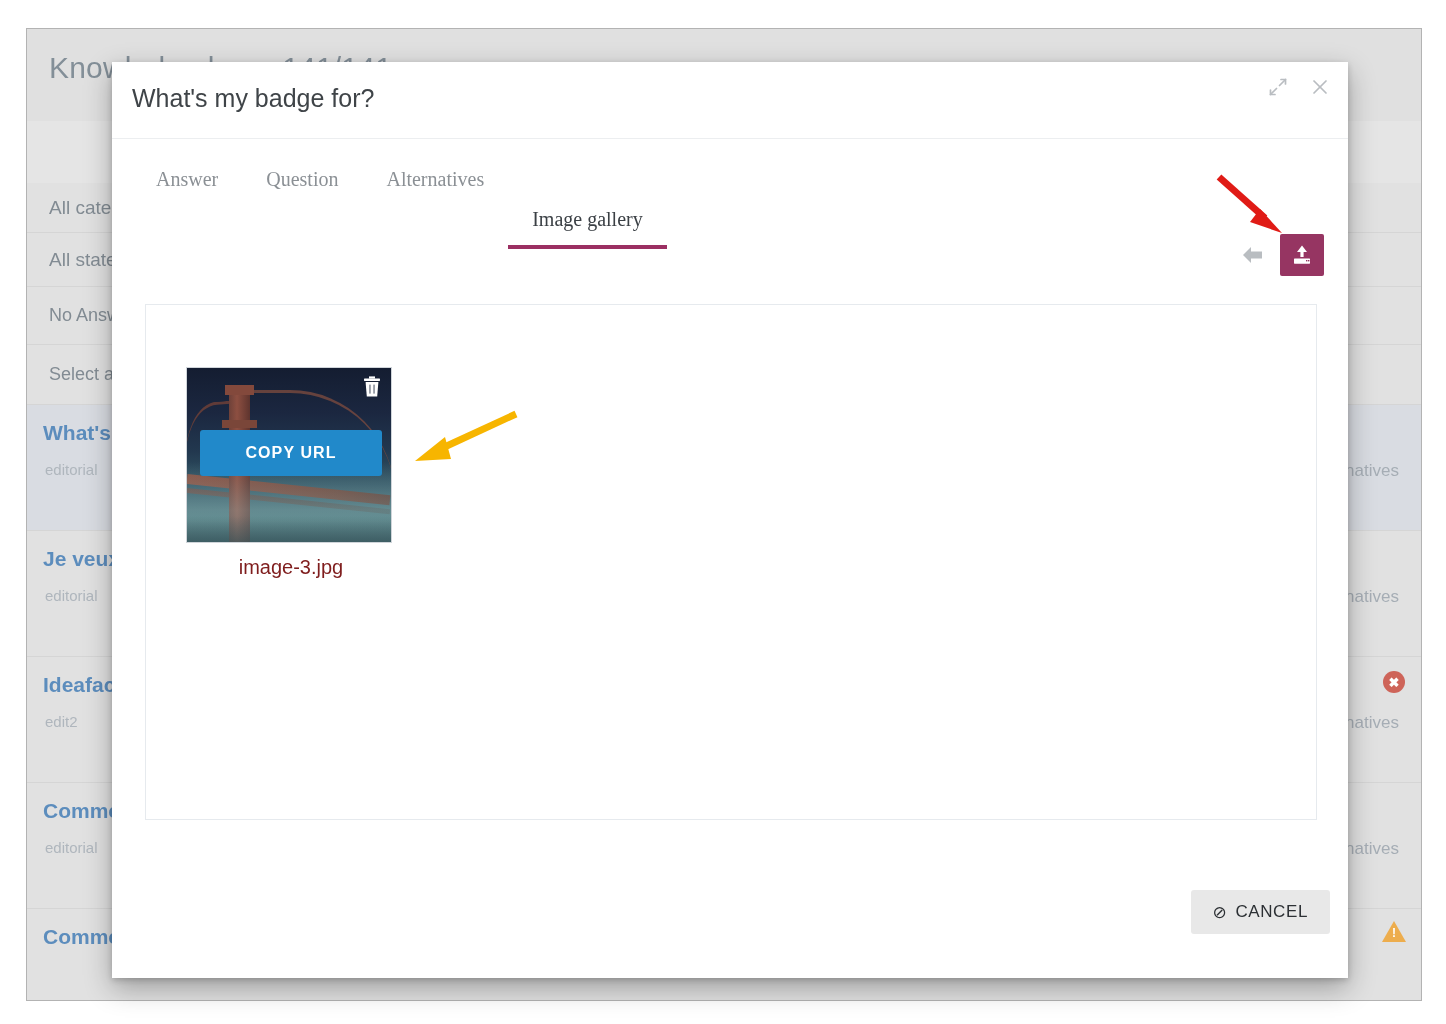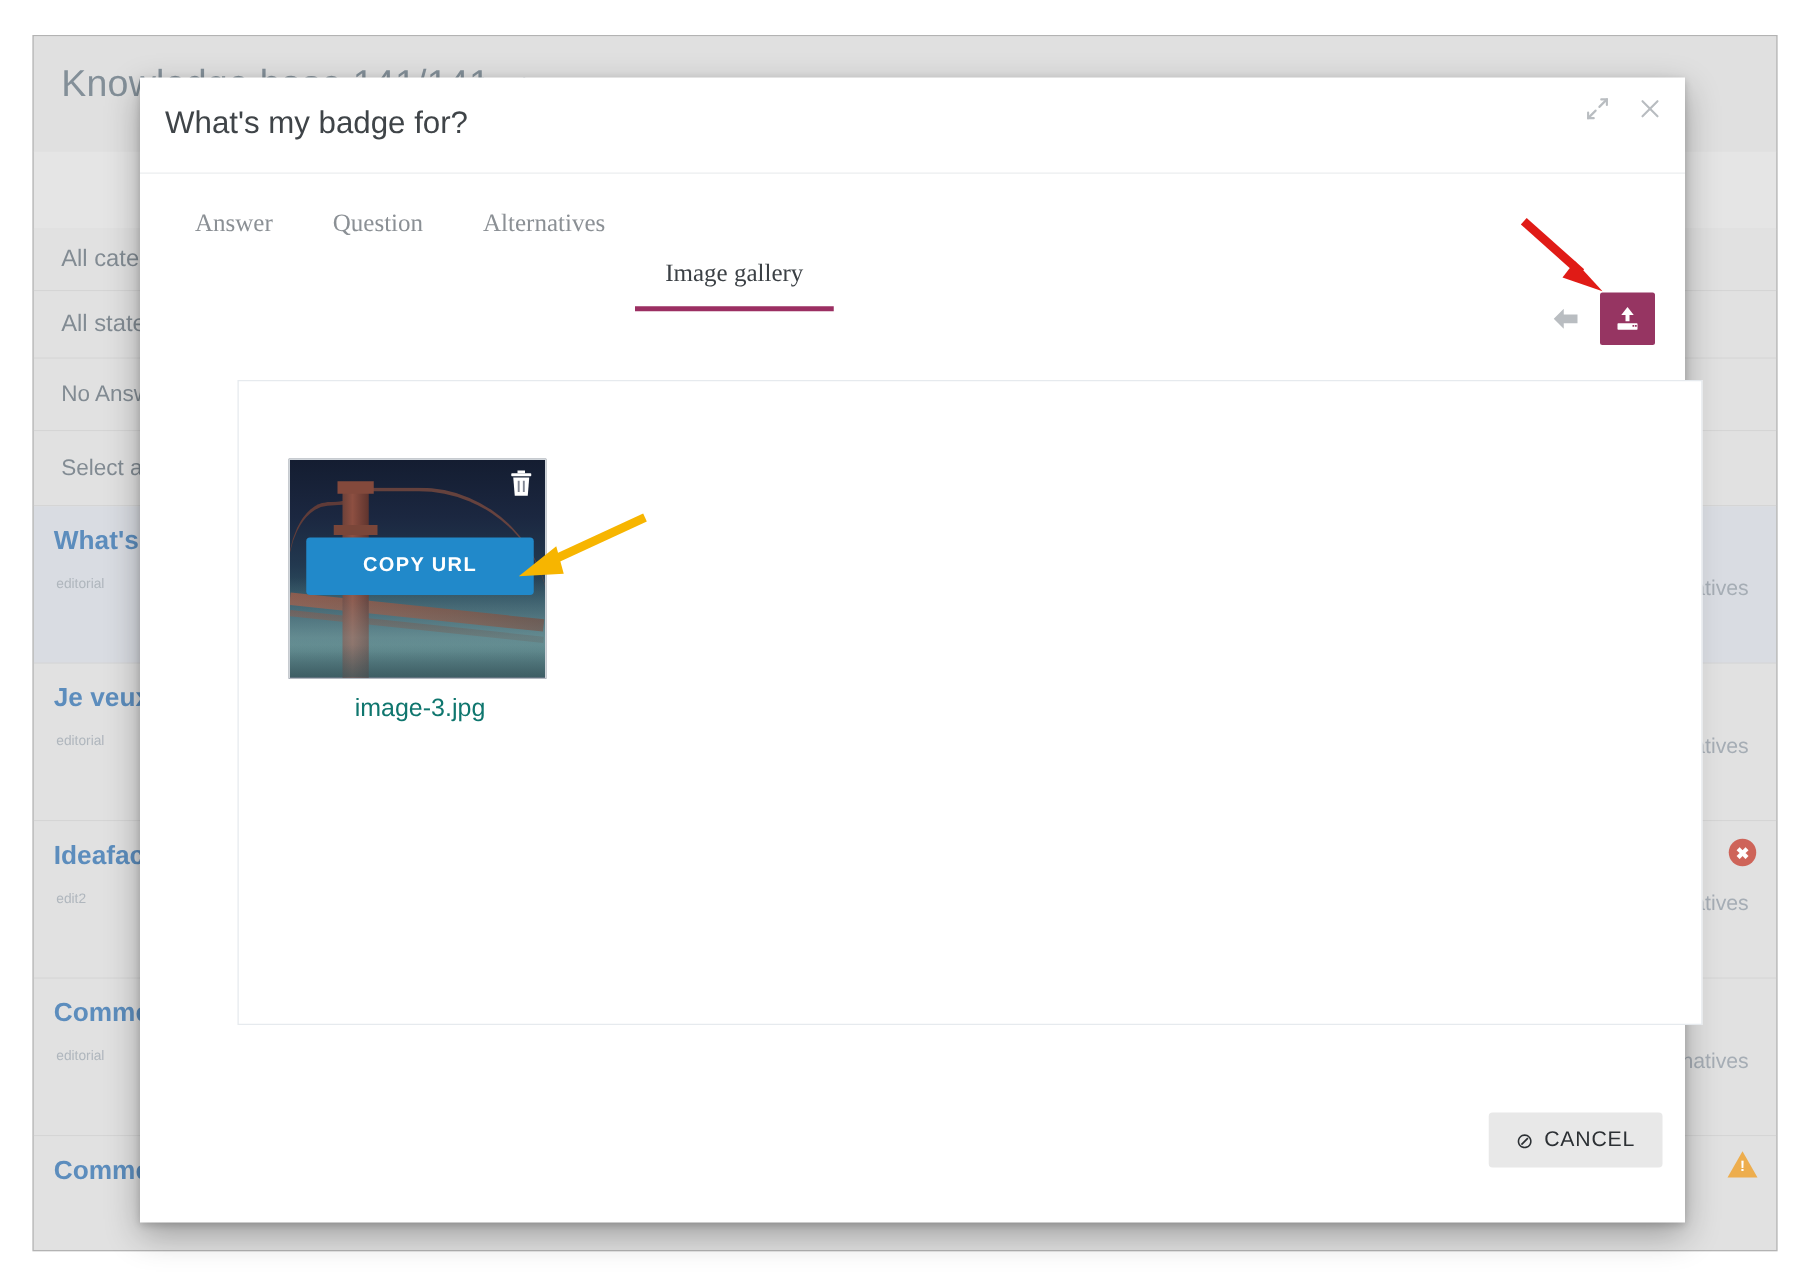--- a/index.html
+++ b/index.html
@@ -133,21 +133,21 @@
     font-size: 21px;
     color: #2f6dab;
     font-weight: bold;
     white-space: nowrap;
     top: 16px;
   }
   .row-sub {
     position: absolute;
     left: 18px;
     top: 56px;
-    font-size: 11px;
+    font-size: 15px;
     color: #99a2ab;
     white-space: nowrap;
   }
   .row-alt {
     position: absolute;
     right: 22px;
     top: 56px;
     font-size: 17px;
     color: #8d97a1;
     white-space: nowrap;
@@ -290,21 +290,20 @@
   
   .gallery {
     position: absolute;
     left: 33px;
     top: 242px;
     width: 1172px;
     height: 516px;
     border: 1px solid #e6eaee;
     background: #fff;
     box-sizing: border-box;
-    margin-left: 45px;
   }
 
   .thumb-wrap {
     position: absolute;
     left: 40px;
     top: 62px;
     width: 210px;
     text-align: center;
   }
 
@@ -434,21 +433,21 @@
     font-weight: bold;
     letter-spacing: 1.1px;
     font-family: "Liberation Sans", sans-serif;
     cursor: pointer;
     z-index: 4;
   }
 
   .thumb-caption {
     margin-top: 13px;
     font-size: 20px;
-    color: #0f766e;
+    color: #7f1d1d;
   }
 
   
   .modal-footer {
     position: absolute;
     left: 0;
     bottom: 0;
     width: 100%;
     height: 110px;
   }

